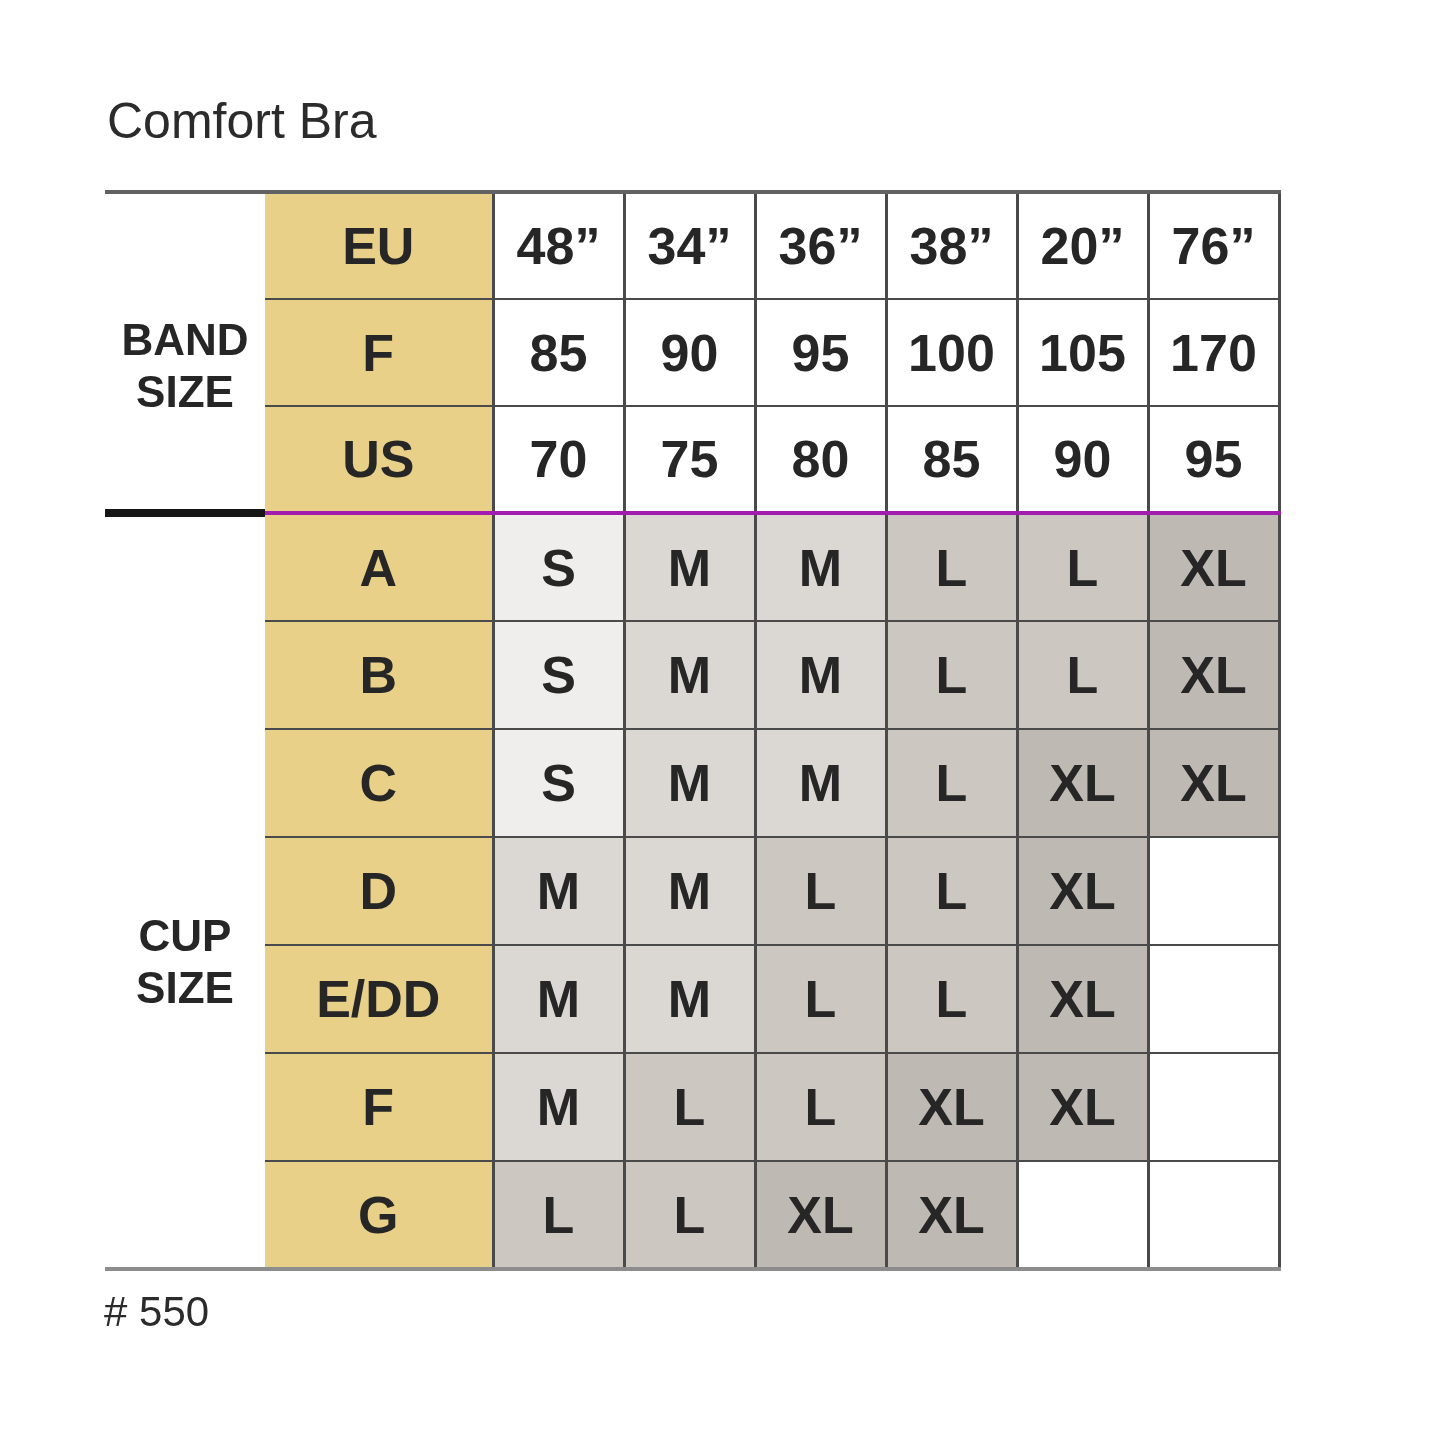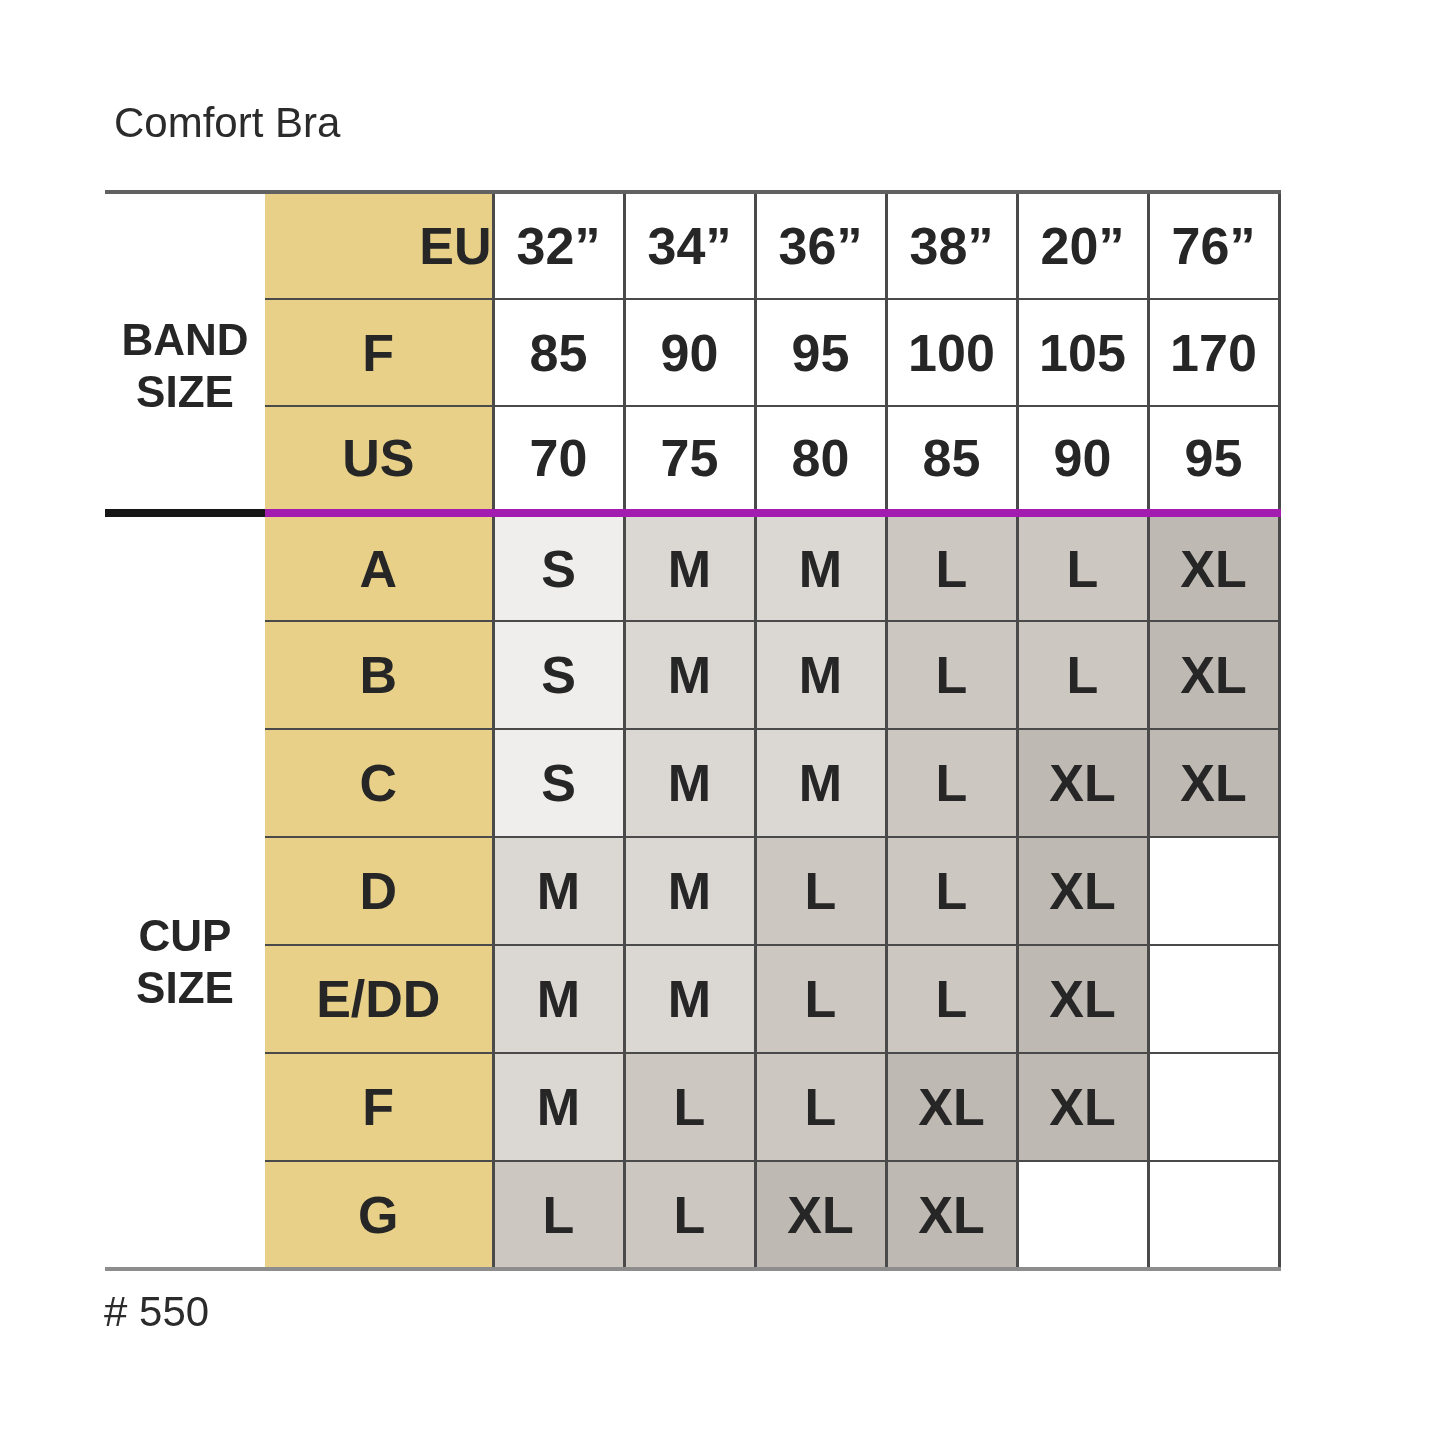--- a/index.html
+++ b/index.html
@@ -12,22 +12,22 @@
     position: relative;
     width: 1445px;
     height: 1450px;
     background: #ffffff;
     overflow: hidden;
   }
   .title {
     position: absolute;
     left: 103px;
     top: 88px;
-    margin: 11px;
-    font-size: 42px;
+    margin: 4px;
+    font-size: 50px;
     font-weight: 500;
     color: #2b2b2b;
     letter-spacing: 0px;
   }
   table.size-table {
     position: absolute;
     left: 105px;
     top: 190px;
     border-collapse: collapse;
     table-layout: fixed;
@@ -63,21 +63,21 @@
     font-weight: bold;
   }
   td.band-label { padding-top: 28px; border-bottom: 8px solid #161616; }
   td.cup-label  { padding-top: 140px; border-bottom: 4px solid #8d8d8d; }
 
   tr.band-row { height: 107px; }
   tr.cup-row  { height: 108px; }
 
   
   tr.first-row td { border-top: 4px solid #616161; }
-  tr.us-row td.cell { border-bottom: 8px solid #a21caf; margin-left: 40px; }
+  tr.us-row td.cell { border-bottom: 4px solid #a21caf; margin-left: 40px; }
   tr.g-row td.cell { border-bottom: 4px solid #8d8d8d; }
 
   .footnote {
     position: absolute;
     left: 104px;
     top: 1288px;
     font-size: 42px;
     font-weight: 500;
     color: #2b2b2b;
   }
@@ -97,22 +97,22 @@
         <col style="width:131px">
         <col style="width:131px">
       <col style="width:131px">
         <col style="width:131px">
         <col style="width:131px">
     </colgroup>
     <tbody>
       <tr class="band-row first-row">
         <td class="section-label band-label" rowspan="3">BAND
 SIZE</td>
-        <td class="cell ylab" style="background-color: rgb(232, 208, 136); text-align: right;">EU</td>
-        <td class="cell">32”</td>
+        <td class="cell ylab" style="background-color: rgb(232, 208, 136);">EU</td>
+        <td class="cell">48”</td>
         <td class="cell">34”</td>
         <td class="cell">36”</td>
         <td class="cell">38”</td>
         <td class="cell">20”</td>
         <td class="cell">76”</td>
       </tr>
       <tr class="band-row">
         <td class="cell ylab" style="background-color: rgb(232, 208, 136);">F</td>
         <td class="cell">85</td>
         <td class="cell">90</td>

